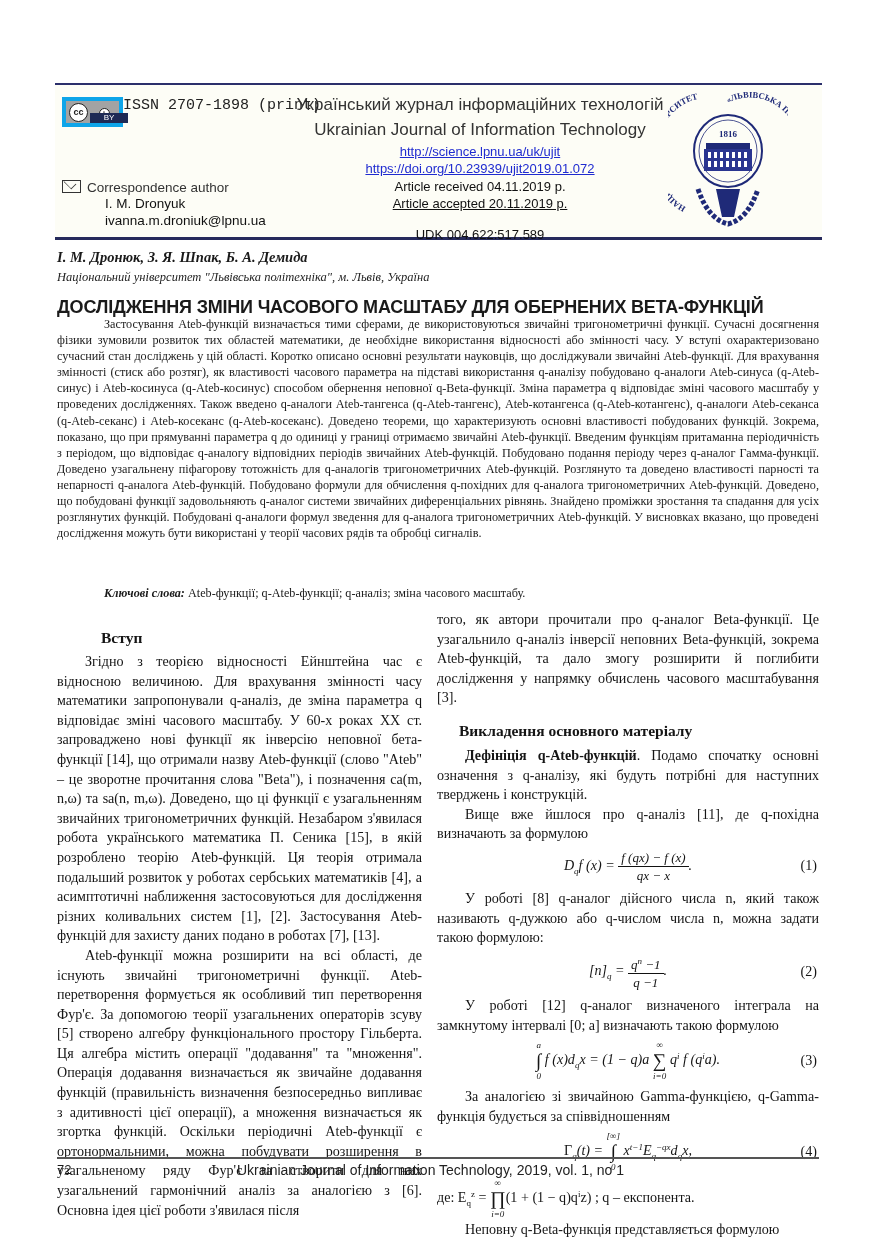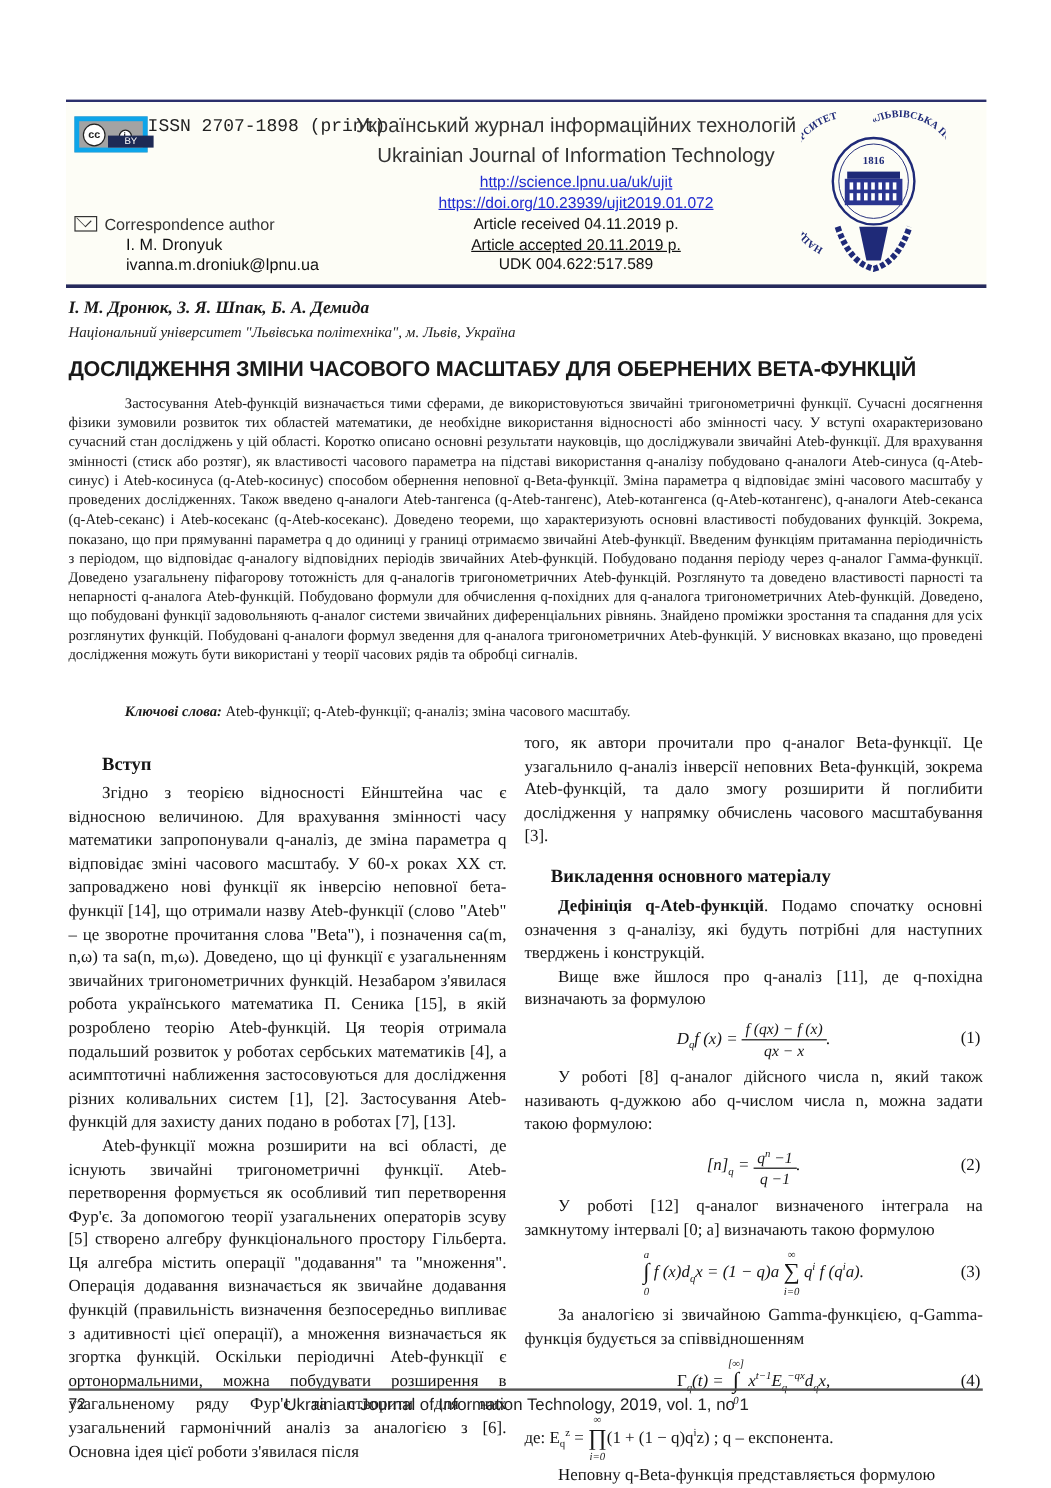--- a/index.html
+++ b/index.html
@@ -26,41 +26,41 @@
   .corr-name { position:absolute; left:105px; top:196px; font-size:13.5px; color:#111; }
   .corr-mail { position:absolute; left:105px; top:213px; font-size:13.5px; color:#111; }
 
   .j-center { position:absolute; left:280px; width:400px; text-align:center; color:#111; }
   .j-ua { top:95px; font-size:17px; color:#333; }
   .j-en { top:120px; font-size:17px; color:#333; }
   .j-link { font-size:13px; color:#1f2bd0; text-decoration:underline; }
   .j-link1 { top:144px; }
   .j-link2 { top:161px; }
   .j-meta { font-size:13px; }
-  .j-m1 { top:179px; } .j-m2 { top:196px;text-decoration:underline; } .j-m3 { top:212px; }
+  .j-m1 { top:179px; } .j-m2 { top:196px;text-decoration:underline; } .j-m3 { top:227px; }
 
   .seal { position:absolute; left:668px; top:89px; width:120px; height:146px; }
 
   
   .authors { position:absolute; left:57px; top:249px; font-size:14.5px; font-weight:bold; font-style:italic; }
   .affil { position:absolute; left:57px; top:270px; font-size:12.5px; font-style:italic; color:#222; }
   .title { position:absolute; left:57px; top:297px; font-size:18px; font-weight:bold; letter-spacing:-0.2px; }
 
-  .abstract { position:absolute; left:57px; top:328px; width:762px; font-size:12.2px; line-height:16.1px; text-align:justify; color:#1b1b1b; }
+  .abstract { position:absolute; left:57px; top:316px; width:762px; font-size:12.2px; line-height:16.1px; text-align:justify; color:#1b1b1b; }
   .abstract p { margin:0; text-indent:47px; }
   .keywords { position:absolute; left:104px; top:586px; font-size:12.2px; }
   .keywords b { font-style:italic; }
 
   
   .col { position:absolute; font-size:14.1px; line-height:19.6px; text-align:justify; color:#151515; }
   .col-left { left:57px; top:628px; width:365px; }
   .col-right { left:437px; top:610px; width:382px; }
   .col p { margin:0; text-indent:28px; }
   .col p.noind { text-indent:0; }
-  .h2 { font-weight:bold; font-size:15.5px; margin:0 0 4px 28px; line-height:20px; }
+  .h2 { font-weight:bold; font-size:15.5px; margin:0 0 4px 44px; line-height:20px; }
   .h2.right { margin:13px 0 5px 22px; }
   .eq { position:relative; height:auto; margin:5px 0; }
   .eq .body { text-align:center; font-style:italic; }
   .eq .num { position:absolute; right:2px; top:50%; transform:translateY(-50%); font-style:normal; }
   .frac { display:inline-block; vertical-align:middle; text-align:center; font-size:13px; }
   .frac .n { display:block; padding:0 3px; border-bottom:1px solid #111; line-height:17px; }
   .frac .d { display:block; line-height:17px; }
   .bigop { display:inline-block; vertical-align:middle; text-align:center; font-style:normal; line-height:11px; }
   .bigop .lim { display:block; font-size:9px; font-style:italic; }
   .bigop .sym { display:block; font-size:19px; line-height:20px; }

